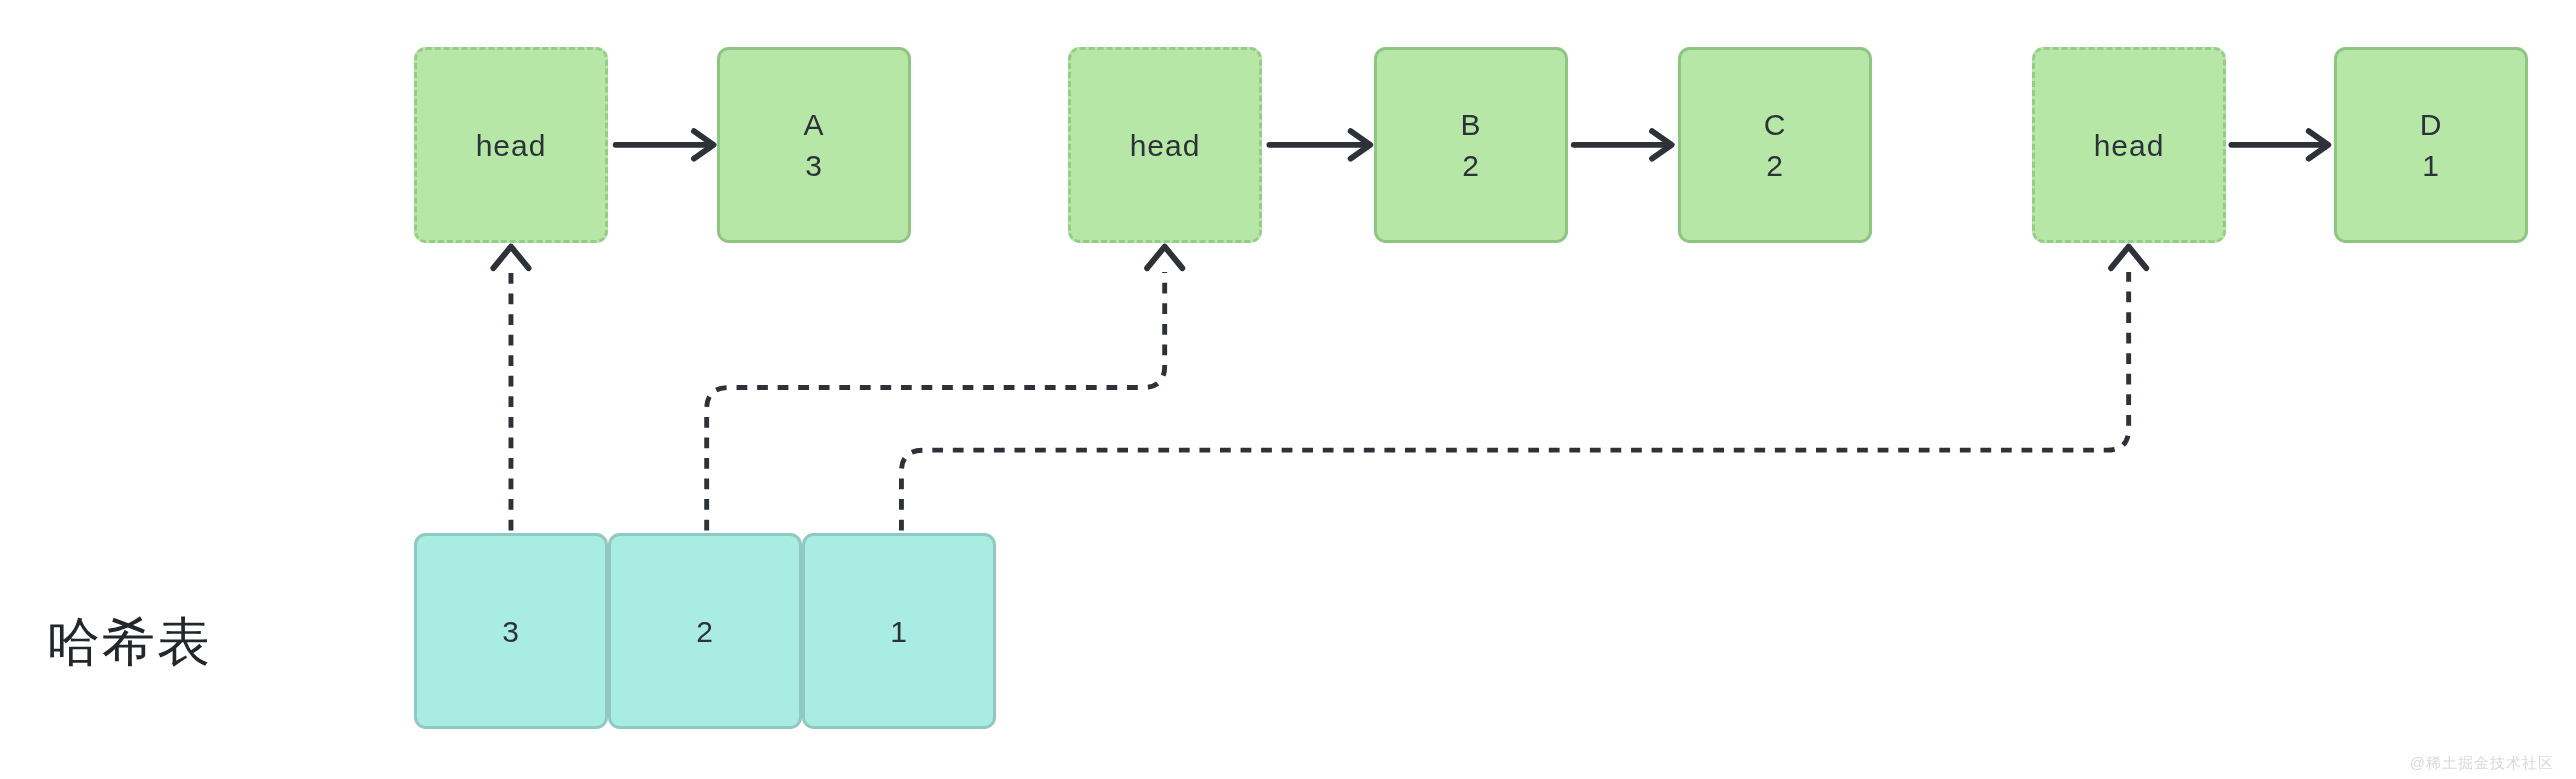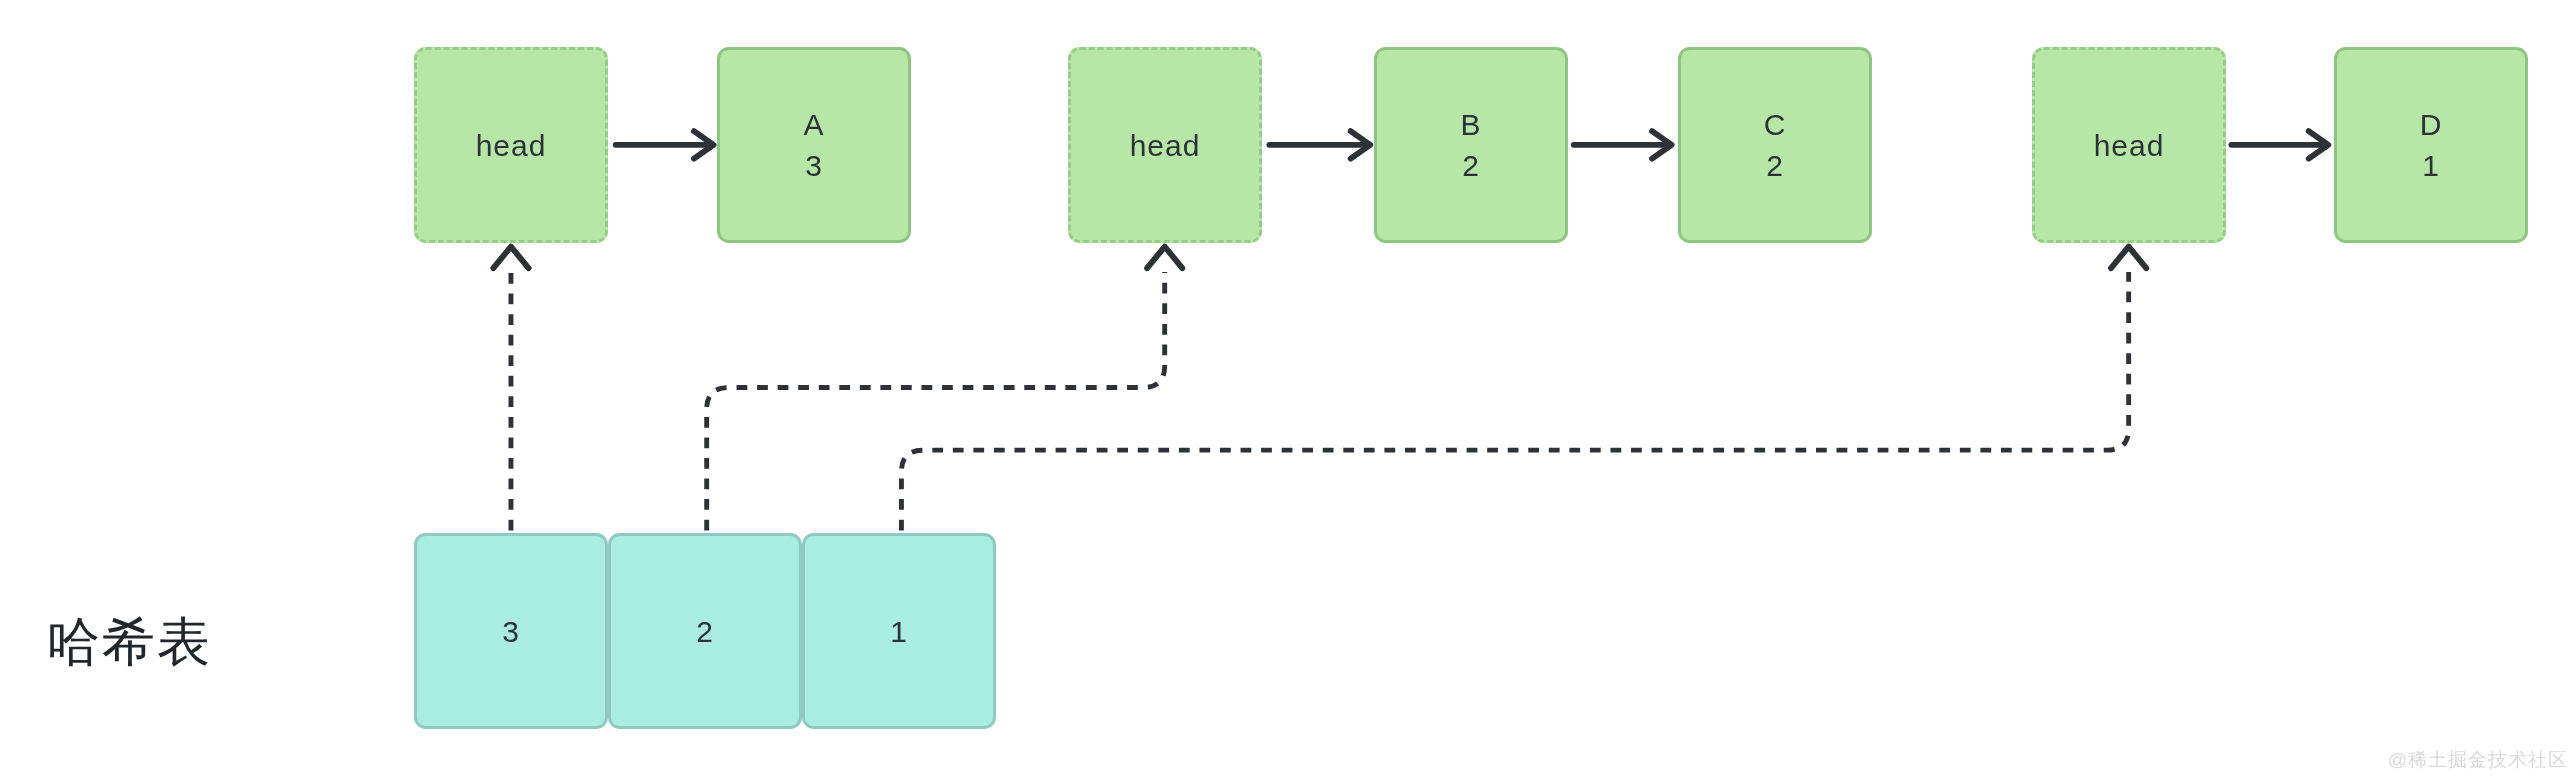--- a/index.html
+++ b/index.html
@@ -39,22 +39,22 @@
   .cell{top:533px;}
   #hash-label{
     position:absolute;
     left:47px;top:607px;
     font-size:53px;
     color:#22272b;
     letter-spacing:2px;
   }
   #watermark{
     position:absolute;
-    right:8px;bottom:5.9px;
-    font-size:19px;
+    right:22px;bottom:5.9px;
+    font-size:15px;
     color:var(--watermark);
     letter-spacing:1px;
   }
   svg.arrows{
     position:absolute;left:0;top:0;
     pointer-events:none;
   }
   .stroke-ink{stroke:var(--ink);fill:none;stroke-width:6;stroke-linecap:round;stroke-linejoin:round;}
   .dashed{stroke-width:5;stroke-dasharray:11 10;stroke-linecap:butt;}
 </style>

